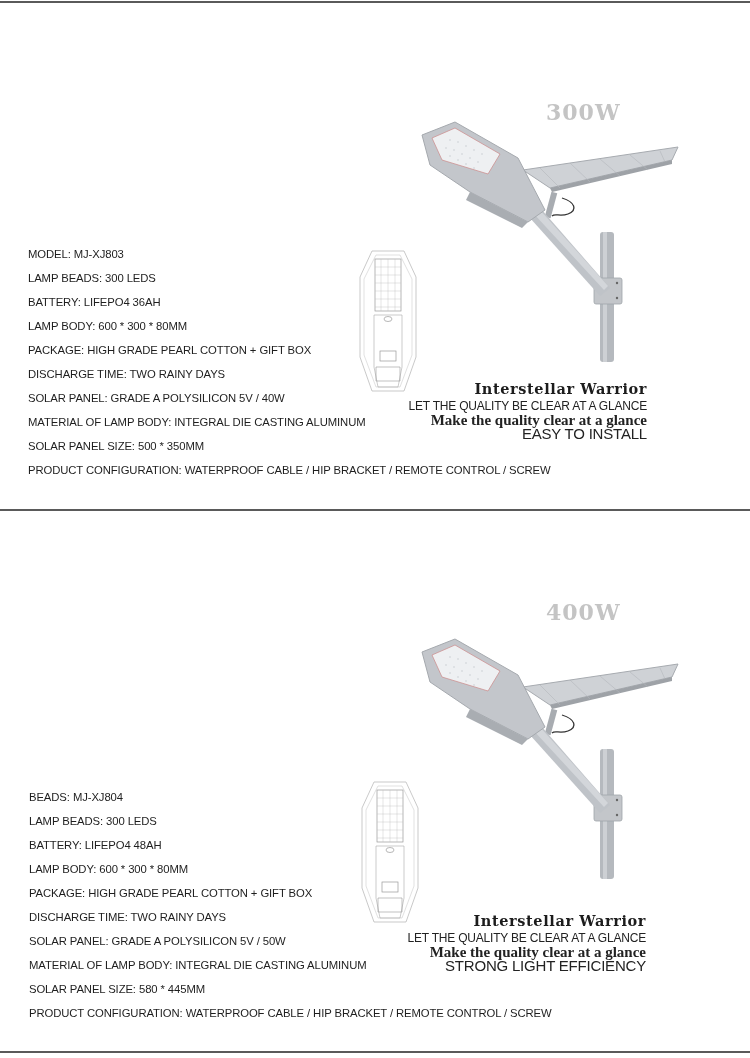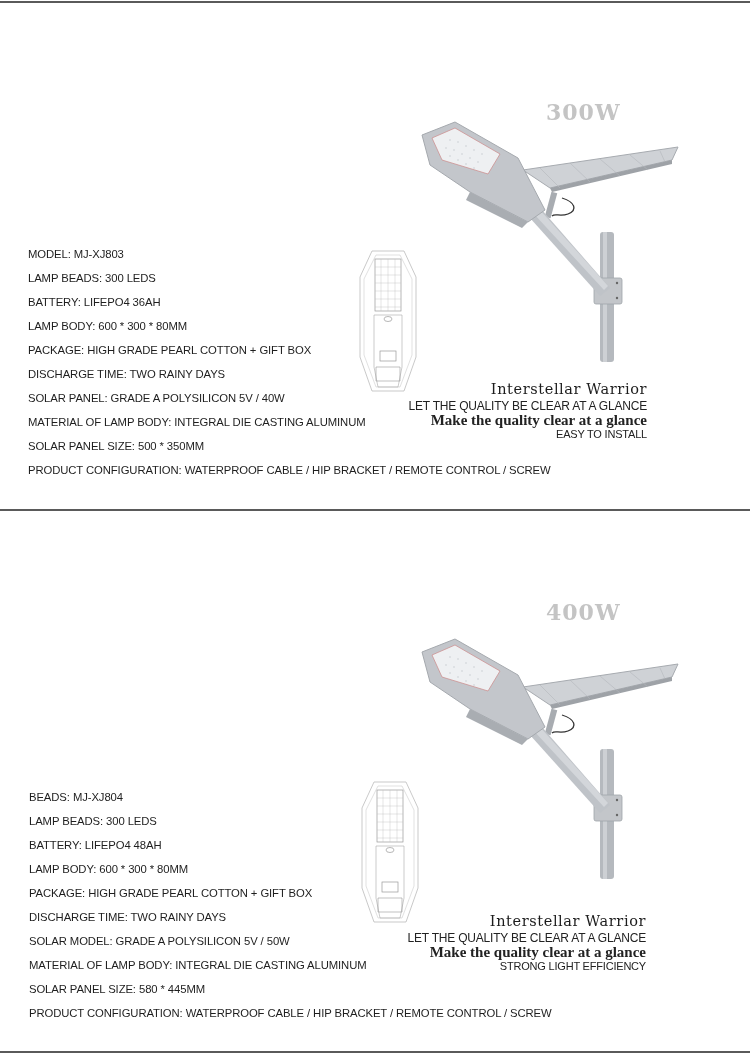--- a/index.html
+++ b/index.html
@@ -3,24 +3,24 @@
   <meta charset="utf-8">
   <style>
     html, body { margin: 0; padding: 0; background: #ffffff; }
     body { width: 750px; height: 1058px; position: relative; overflow: hidden; font-family: "Liberation Sans", sans-serif; }
     .hr { position: absolute; left: 0; width: 750px; height: 2px; background: #5a5a5a; }
     .section { position: absolute; left: 0; width: 750px; height: 505px; }
     .watt { position: absolute; font-family: "DejaVu Serif", serif; font-weight: bold; font-size: 22px; color: #c4c4c4; letter-spacing: 1px; }
     .specs { position: absolute; left: 17px; margin: 11px; padding: 0; list-style: none; }
     .specs li { font-family: "Liberation Sans", sans-serif; font-size: 11.3px; color: #1e1e1e; height: 24px; line-height: 14px; white-space: nowrap; letter-spacing: -0.1px; }
     .tagline { position: absolute; right: 103px; text-align: right; }
-    .tag-title { font-family: "DejaVu Serif", serif; font-weight: normal; font-size: 14.5px; color: #1c1c1c; letter-spacing: 0.6px; line-height: 20px; }
+    .tag-title { font-family: "DejaVu Serif", serif; font-weight: bold; font-size: 14.5px; color: #1c1c1c; letter-spacing: 0.6px; line-height: 20px; }
     .tag-line1 { font-family: "Liberation Sans", sans-serif; font-size: 12px; color: #222; line-height: 14px; letter-spacing: -0.2px; }
     .tag-line2 { font-family: "Liberation Serif", serif; font-weight: bold; font-size: 15px; color: #222; line-height: 14px; }
-    .tag-line3 { font-family: "Liberation Sans", sans-serif; font-size: 11px; color: #222; line-height: 14px; letter-spacing: -0.2px; }
+    .tag-line3 { font-family: "Liberation Sans", sans-serif; font-size: 15px; color: #222; line-height: 14px; letter-spacing: -0.2px; }
     .lamp-img { position: absolute; }
     .sketch-img { position: absolute; }
   </style>
 </head>
 <body>
 
 <div class="hr" style="top:1px;"></div>
 <div class="hr" style="top:509px;"></div>
 <div class="hr" style="top:1051px;"></div>
 
@@ -181,21 +181,21 @@
     <polygon points="18,120 42,120 42,134 18,134" fill="none" stroke="#999" stroke-width="0.6"></polygon>
   </svg>
 
   <ul class="specs" style="top:259px; left:18px;">
     <li>BEADS: MJ-XJ804</li>
     <li>LAMP BEADS: 300 LEDS</li>
     <li>BATTERY: LIFEPO4 48AH</li>
     <li>LAMP BODY: 600 * 300 * 80MM</li>
     <li>PACKAGE: HIGH GRADE PEARL COTTON + GIFT BOX</li>
     <li>DISCHARGE TIME: TWO RAINY DAYS</li>
-    <li>SOLAR MODEL: GRADE A POLYSILICON 5V / 50W</li>
+    <li>SOLAR PANEL: GRADE A POLYSILICON 5V / 50W</li>
     <li>MATERIAL OF LAMP BODY: INTEGRAL DIE CASTING ALUMINUM</li>
     <li>SOLAR PANEL SIZE: 580 * 445MM</li>
     <li>PRODUCT CONFIGURATION: WATERPROOF CABLE / HIP BRACKET / REMOTE CONTROL / SCREW</li>
   </ul>
 
   <div class="tagline" style="top:391px; right:104px;">
     <div class="tag-title">Interstellar Warrior</div>
     <div class="tag-line1">LET THE QUALITY BE CLEAR AT A GLANCE</div>
     <div class="tag-line2">Make the quality clear at a glance</div>
     <div class="tag-line3">STRONG LIGHT EFFICIENCY</div>

